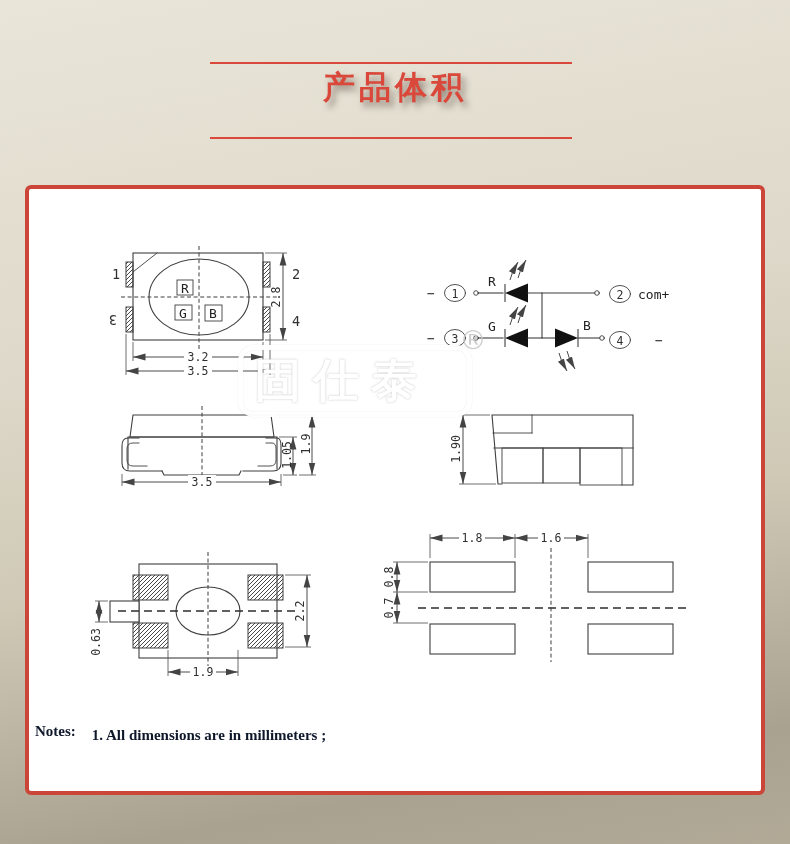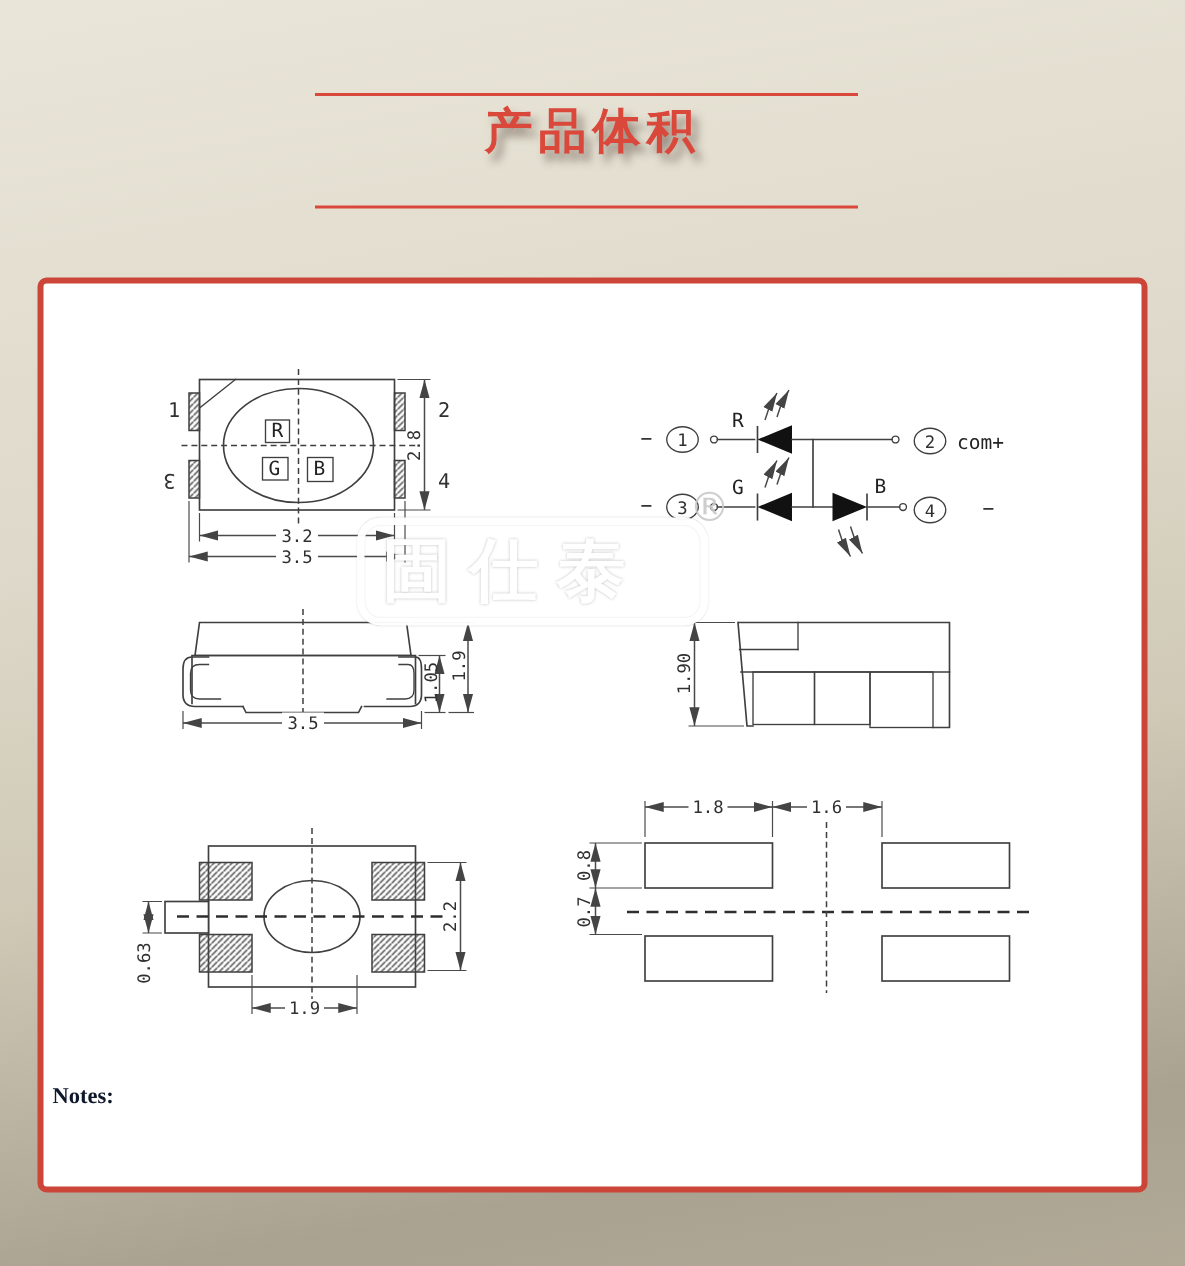--- a/index.html
+++ b/index.html
@@ -270,17 +270,18 @@
       </g>
     </svg>
 
     <div class="watermark">
       <span class="wm-text">固仕泰</span>
     </div>
 
     <div class="notes">
       <span class="notes-label">Notes:</span>
       <div class="notes-lines">
+        <div>1. All dimensions are in millimeters ;</div>
       </div>
     </div>
 
   </div>
 </div>
 
 </body></html>

